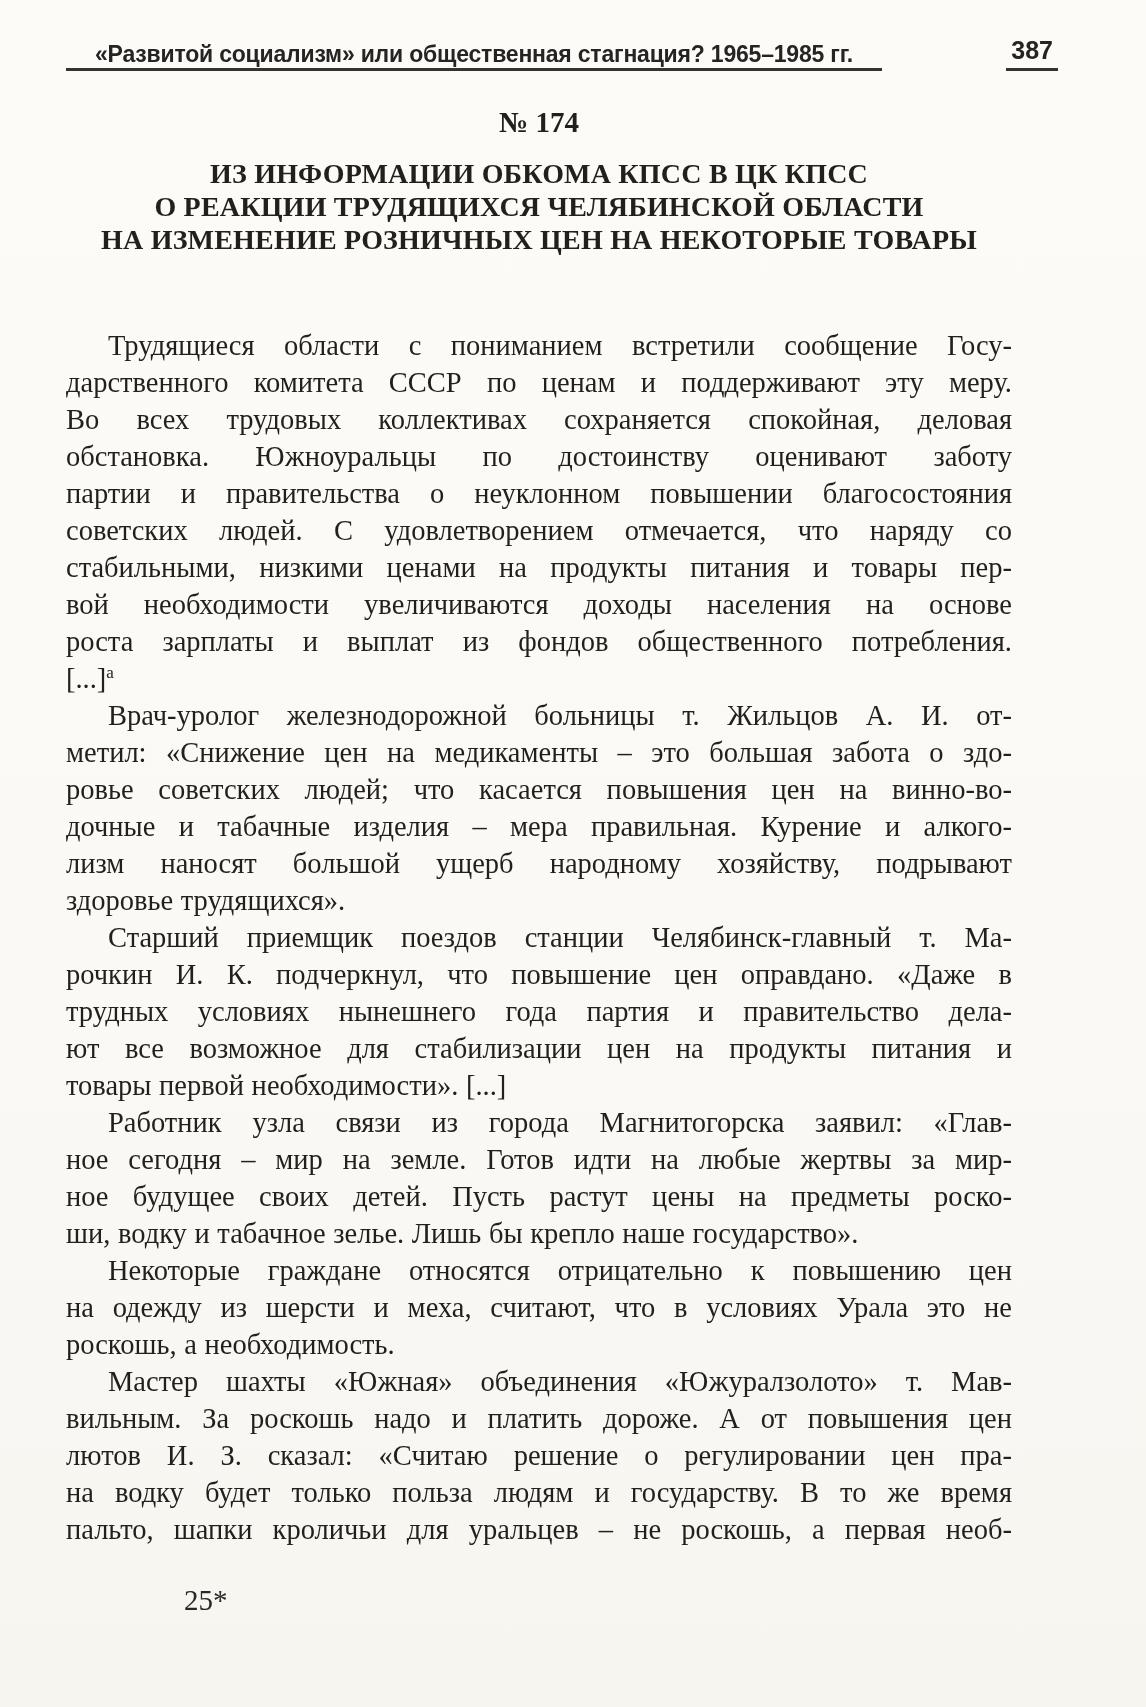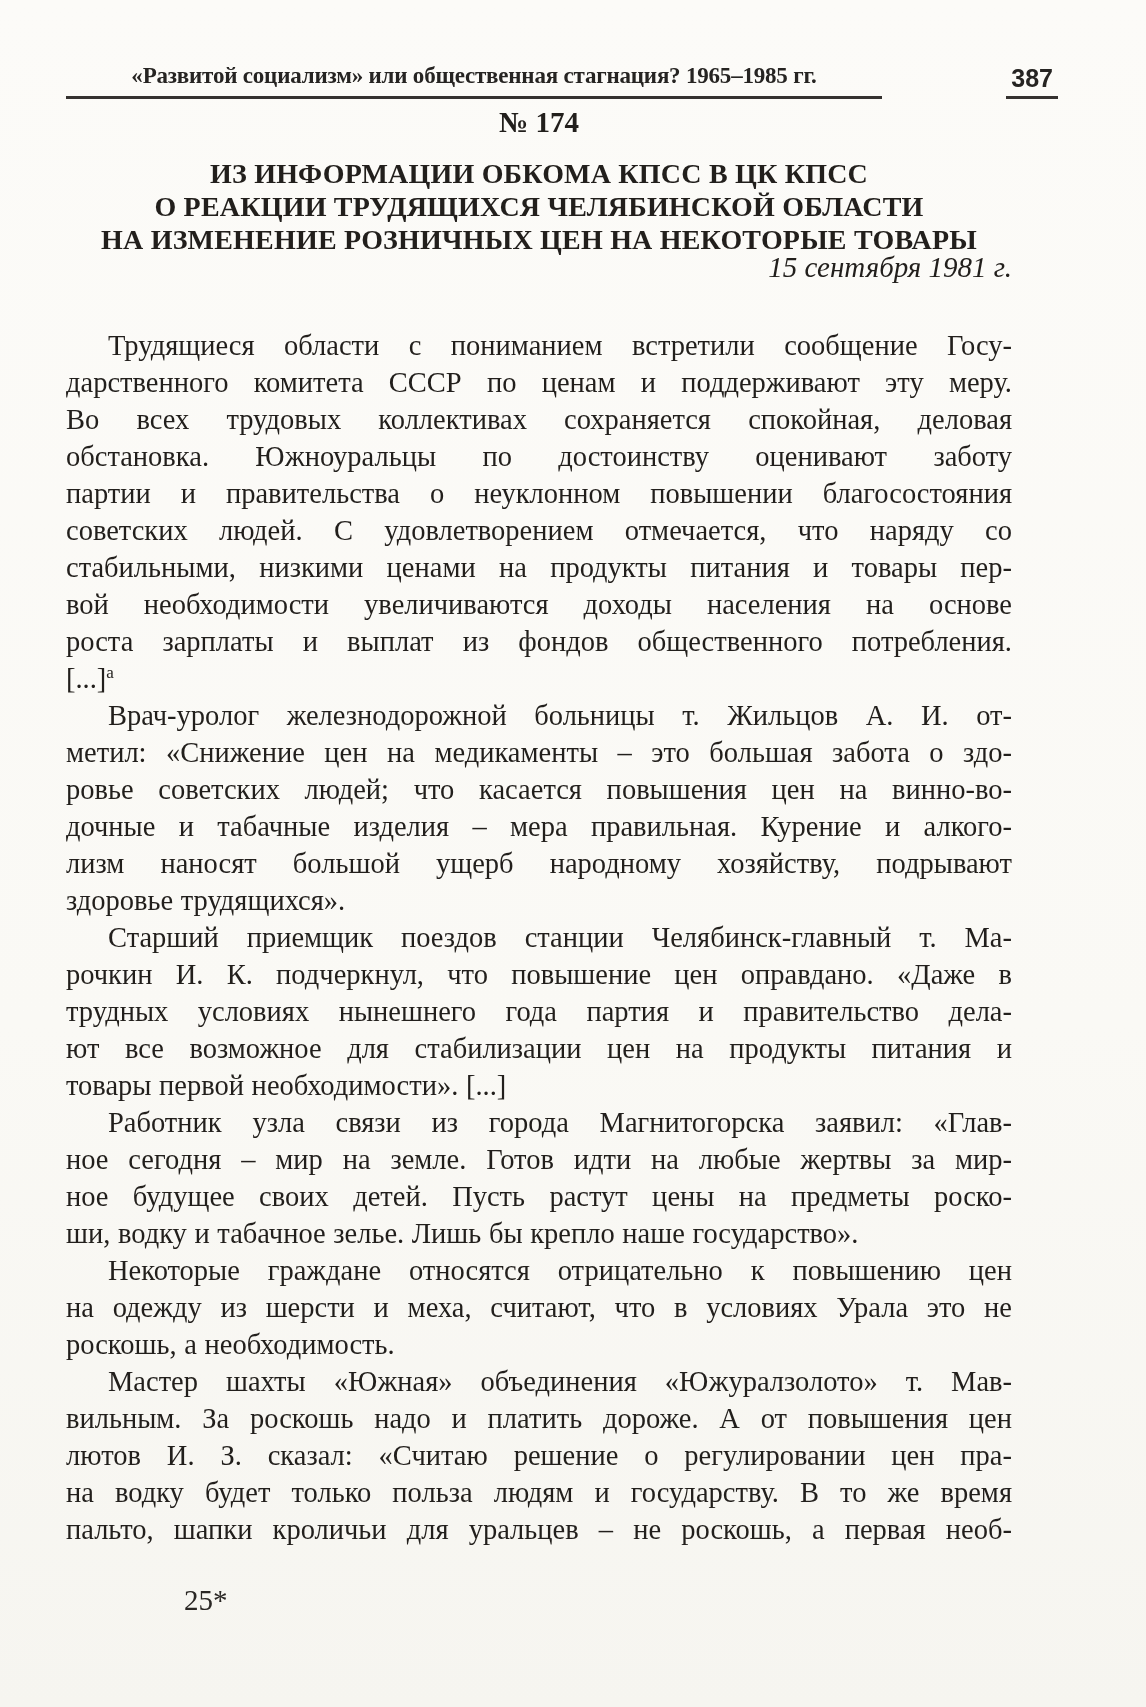--- a/index.html
+++ b/index.html
@@ -20,29 +20,26 @@
   
   .running-header {
     position: absolute; top: 36px; left: 66px; width: 992px;
     display: flex; justify-content: space-between; align-items: flex-end;
     font-family: "Liberation Sans", "DejaVu Sans", sans-serif;
     font-weight: bold; color: #262422;
   }
   .rh-title {
     width: 816px; text-align: center;
     font-size: 23px; letter-spacing: -0.2px;
-    padding-bottom: 7px;
     border-bottom: 3px solid #353230;
-    font-family: Liberation Serif, serif;
   }
   .rh-page {
     font-size: 25px; text-align: right;
     padding: 0 5px 3px 5px;
     border-bottom: 3px solid #353230;
-    margin-top: 28px;
   }
 
   
   .doc-number {
     position: absolute; top: 106px; left: 66px; width: 946px;
     text-align: center; font-weight: bold; font-size: 29px;
   }
   .doc-title {
     position: absolute; top: 143px; left: 50px; width: 978px;
     text-align: center; font-weight: bold;
@@ -84,21 +81,20 @@
   </div>
 
   <div class="doc-number">№ 174</div>
 
   <div class="doc-title">
     <div class="title-line">ИЗ ИНФОРМАЦИИ ОБКОМА КПСС В ЦК КПСС</div>
     <div class="title-line">О РЕАКЦИИ ТРУДЯЩИХСЯ ЧЕЛЯБИНСКОЙ ОБЛАСТИ</div>
     <div class="title-line">НА ИЗМЕНЕНИЕ РОЗНИЧНЫХ ЦЕН НА НЕКОТОРЫЕ ТОВАРЫ</div>
   </div>
 
-  <div class="doc-date">15 сентября 1981 г.</div>
 
   <div class="doc-body">
       <div class="para">
         <div class="line first">Трудящиеся области с пониманием встретили сообщение Госу-</div>
         <div class="line">дарственного комитета СССР по ценам и поддерживают эту меру.</div>
         <div class="line">Во всех трудовых коллективах сохраняется спокойная, деловая</div>
         <div class="line">обстановка. Южноуральцы по достоинству оценивают заботу</div>
         <div class="line">партии и правительства о неуклонном повышении благосостояния</div>
         <div class="line">советских людей. С удовлетворением отмечается, что наряду со</div>
         <div class="line">стабильными, низкими ценами на продукты питания и товары пер-</div>

